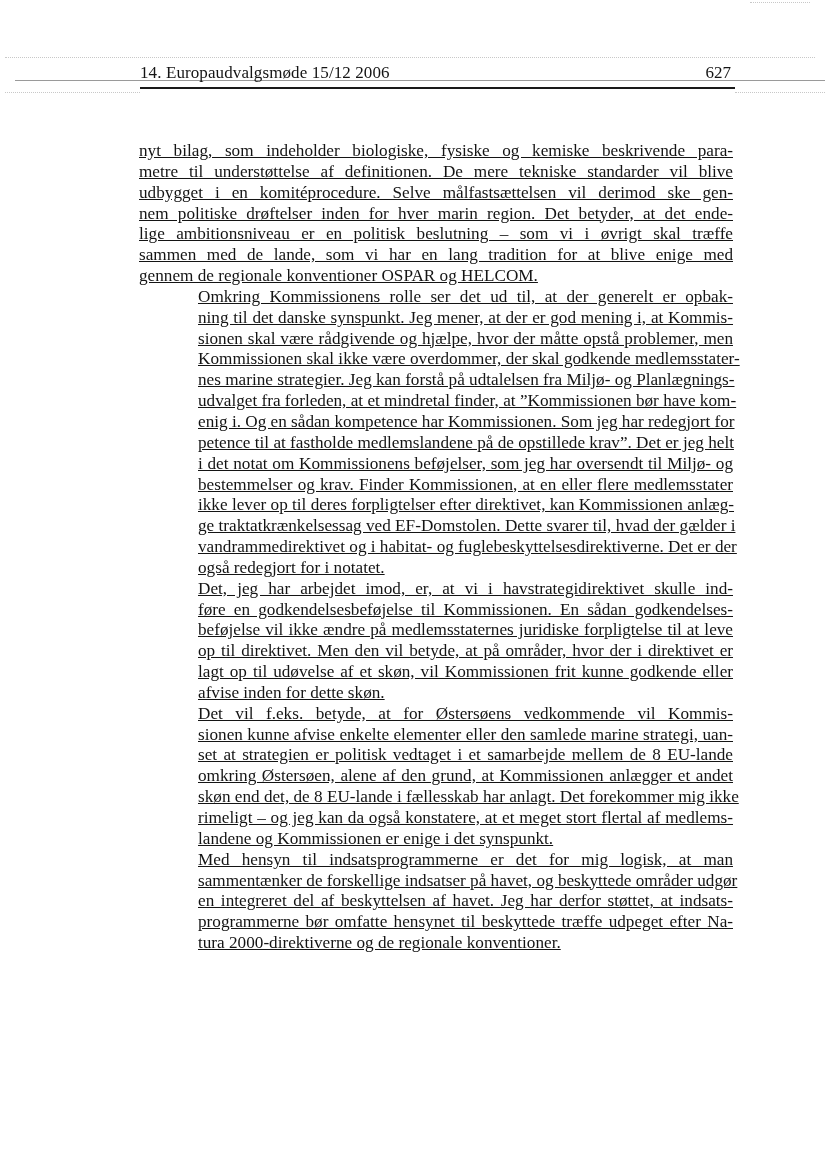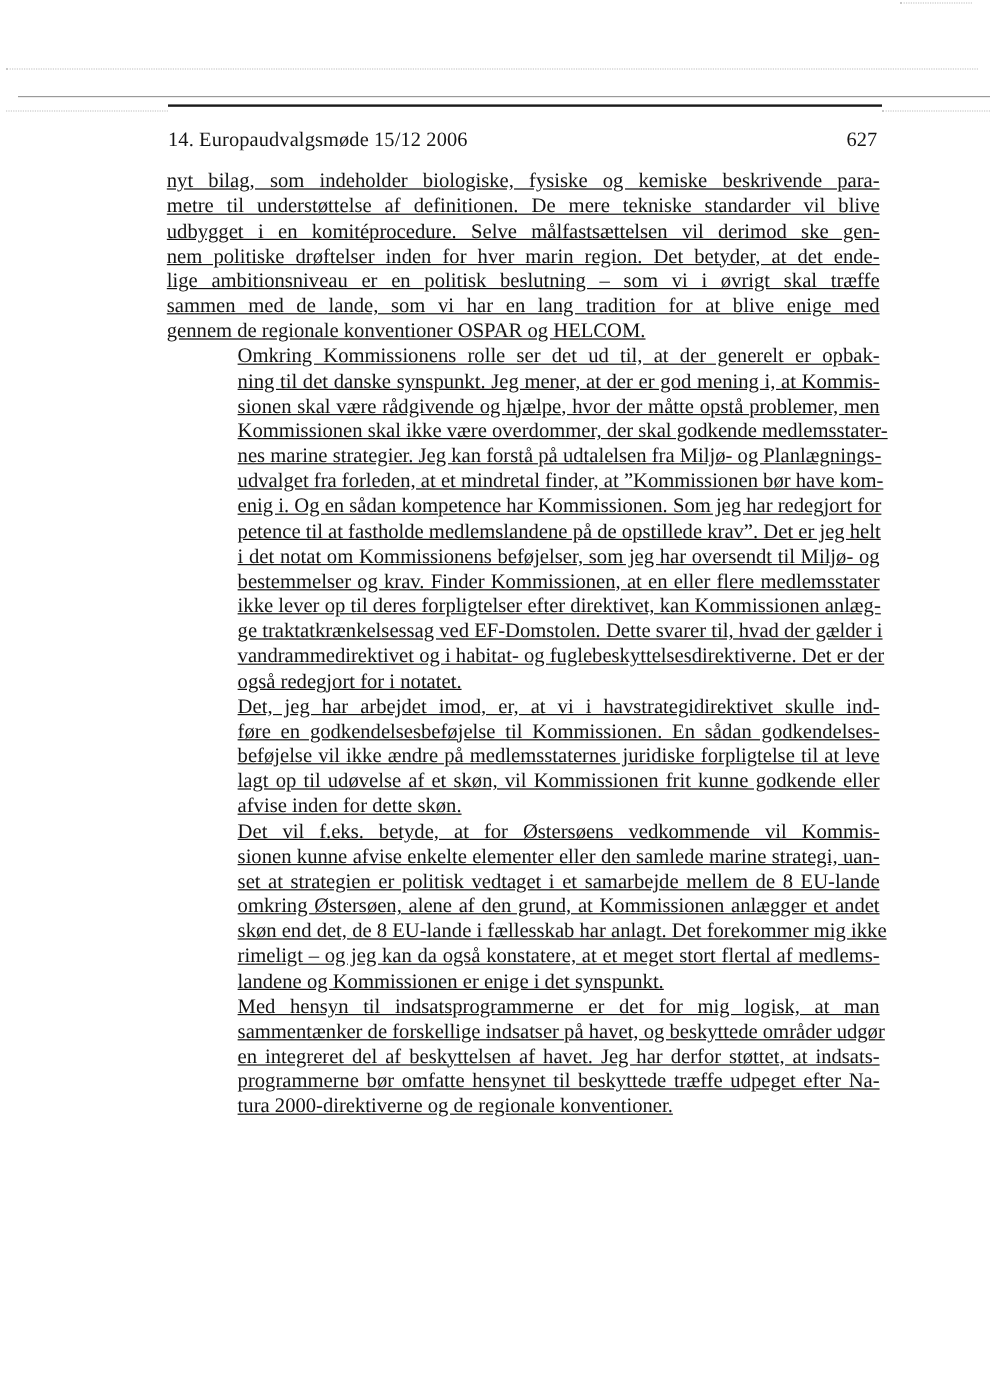--- a/index.html
+++ b/index.html
@@ -25,21 +25,20 @@
       border-top: 1px dotted #c8c8c8;
       height: 0;
     }
     .header {
       position: absolute;
       left: 140px;
       top: 62px;
       width: 593px;
       height: 24px;
       font-size: 17px;
-      margin-top: 44px;
     }
     .header-title {
       position: absolute;
       left: 0;
       top: 1px;
       letter-spacing: 0.1px;
     }
     .header-page {
       position: absolute;
       right: 2px;
@@ -125,20 +124,21 @@
       <span class="line">bestemmelser og krav. Finder Kommissionen, at en eller flere medlemsstater</span>
       <span class="line">ikke lever op til deres forpligtelser efter direktivet, kan Kommissionen anlæg-</span>
       <span class="line">ge traktatkrænkelsessag ved EF-Domstolen. Dette svarer til, hvad der gælder i</span>
       <span class="line">vandrammedirektivet og i habitat- og fuglebeskyttelsesdirektiverne. Det er der</span>
       <span class="line last">også redegjort for i notatet.</span>
     </p>
     <p class="indent">
       <span class="line">Det, jeg har arbejdet imod, er, at vi i havstrategidirektivet skulle ind-</span>
       <span class="line">føre en godkendelsesbeføjelse til Kommissionen. En sådan godkendelses-</span>
       <span class="line">beføjelse vil ikke ændre på medlemsstaternes juridiske forpligtelse til at leve</span>
+      <span class="line">op til direktivet. Men den vil betyde, at på områder, hvor der i direktivet er</span>
       <span class="line">lagt op til udøvelse af et skøn, vil Kommissionen frit kunne godkende eller</span>
       <span class="line last">afvise inden for dette skøn.</span>
     </p>
     <p class="indent">
       <span class="line">Det vil f.eks. betyde, at for Østersøens vedkommende vil Kommis-</span>
       <span class="line">sionen kunne afvise enkelte elementer eller den samlede marine strategi, uan-</span>
       <span class="line">set at strategien er politisk vedtaget i et samarbejde mellem de 8 EU-lande</span>
       <span class="line">omkring Østersøen, alene af den grund, at Kommissionen anlægger et andet</span>
       <span class="line">skøn end det, de 8 EU-lande i fællesskab har anlagt. Det forekommer mig ikke</span>
       <span class="line">rimeligt – og jeg kan da også konstatere, at et meget stort flertal af medlems-</span>

